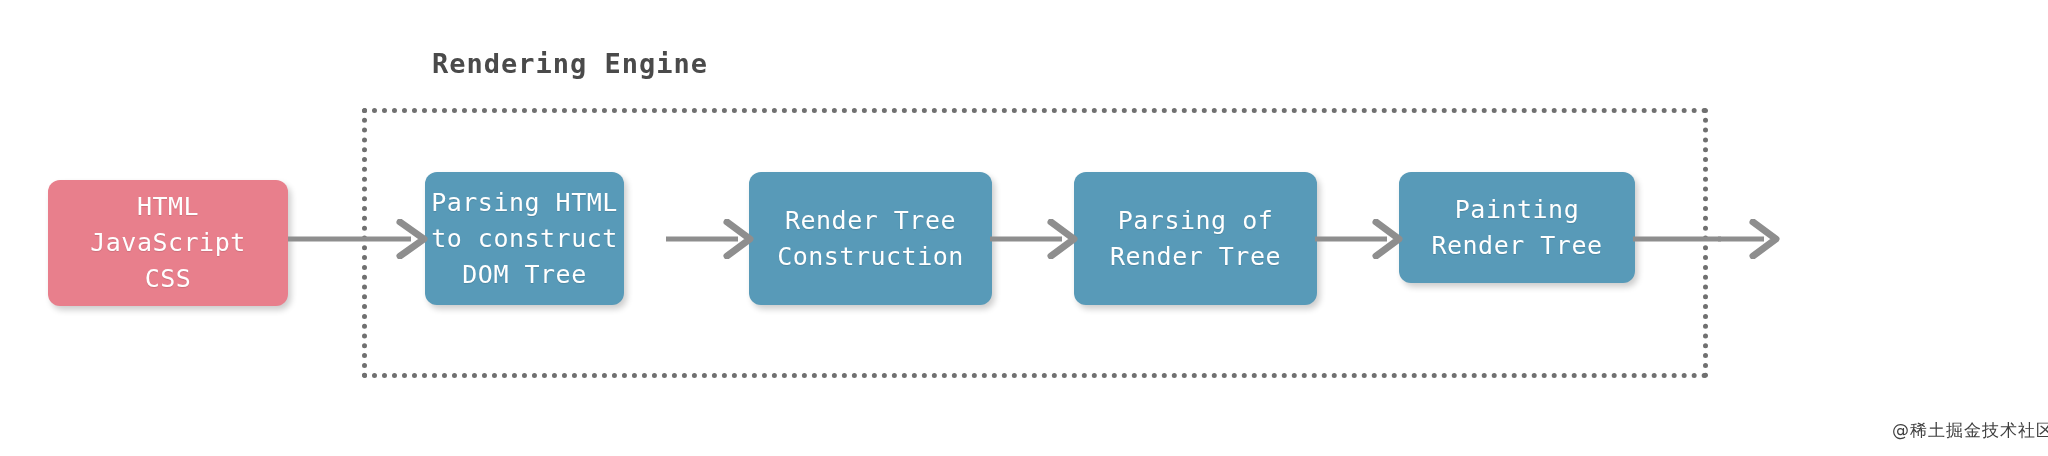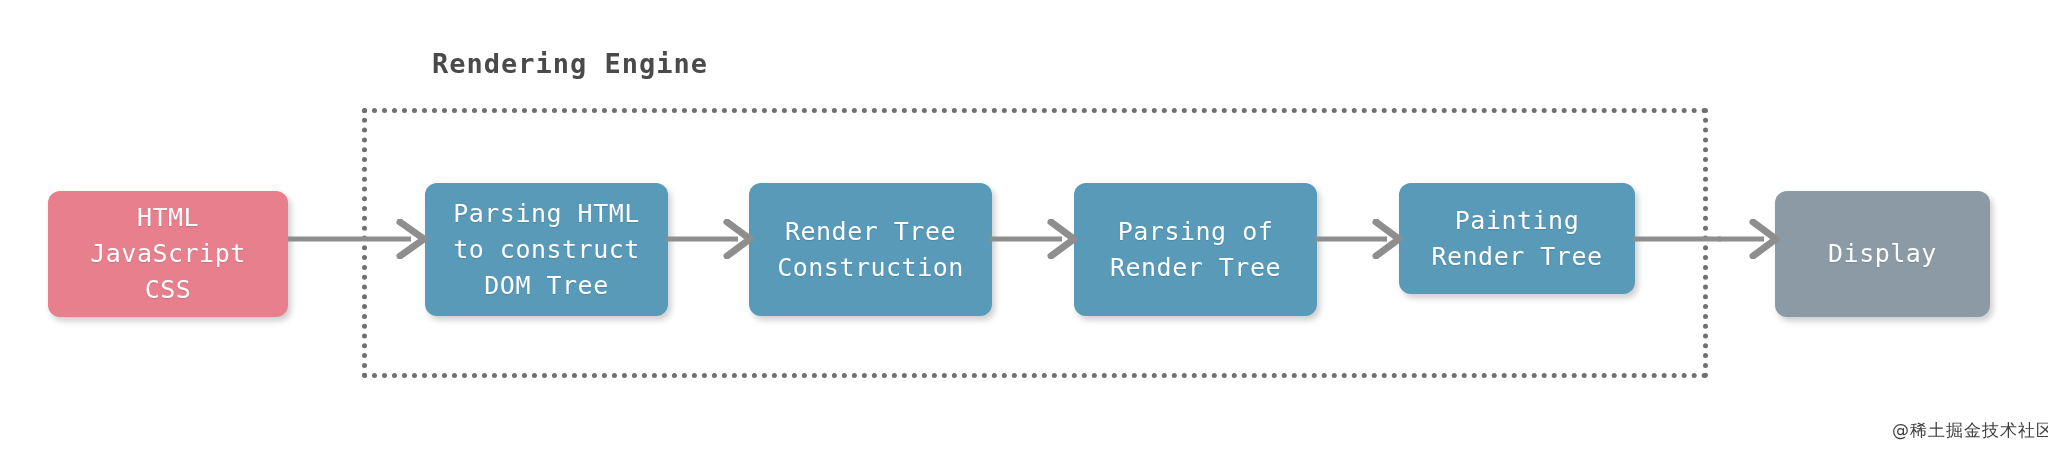--- a/index.html
+++ b/index.html
@@ -45,21 +45,20 @@
   
   .node {
     position: absolute;
     display: flex;
     align-items: center;
     justify-content: center;
     border-radius: 12px;
     box-sizing: border-box;
     box-shadow: 3px 4px 6px rgba(0,0,0,0.20);
     text-align: center;
-    margin-top: 11px;
   }
   .node-label {
     font-family: "DejaVu Sans Mono", monospace;
     font-size: 25px;
     line-height: 36px;
     color: #ffffff;
     white-space: pre-line;
     letter-spacing: 0.5px;
     text-shadow: 0 1px 1px rgba(0,0,0,0.12);
   }
@@ -67,21 +66,21 @@
   .node-source {
     left: 48px;
     top: 180px;
     width: 240px;
     height: 126px;
     background: #e87f8c;
   }
   .node-parse {
     left: 425px;
     top: 172px;
-    width: 243px;
+    width: 199px;
     height: 133px;
     background: #589ab8;
   }
   .node-render-tree {
     left: 749px;
     top: 172px;
     width: 243px;
     height: 133px;
     background: #589ab8;
   }
@@ -163,23 +162,20 @@
   <div class="node node-layout">
     <span class="node-label">Parsing of
 Render Tree</span>
   </div>
 
   <div class="node node-painting">
     <span class="node-label">Painting
 Render Tree</span>
   </div>
 
-  <div class="node node-display">
-    <span class="node-label">Display</span>
-  </div>
 
   <div class="arrow arrow-1">
     <svg width="140" height="40" viewBox="0 0 140 40">
       <line x1="0" y1="20" x2="123" y2="20" stroke="#8e8e8e" stroke-width="5"></line>
       <polyline points="112,3 136,20 112,37" fill="none" stroke="#8e8e8e" stroke-width="7" stroke-linecap="round" stroke-linejoin="round"></polyline>
     </svg>
   </div>
 
   <div class="arrow arrow-2">
     <svg width="88" height="40" viewBox="0 0 88 40">

